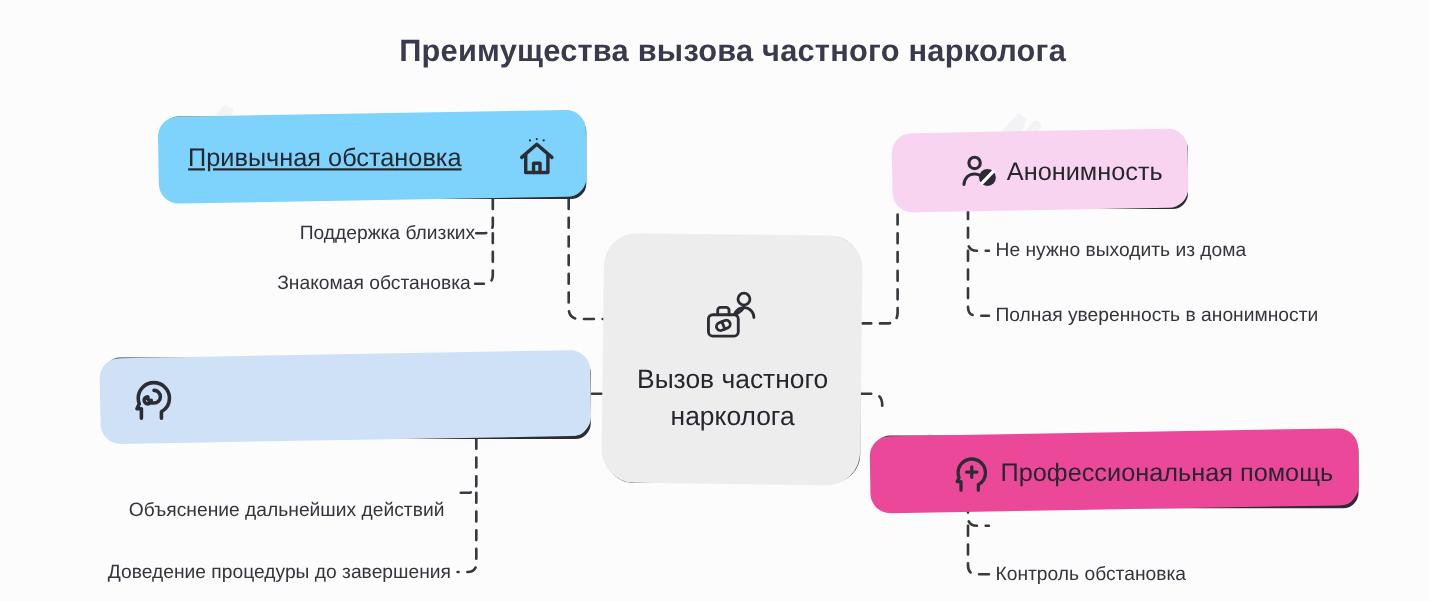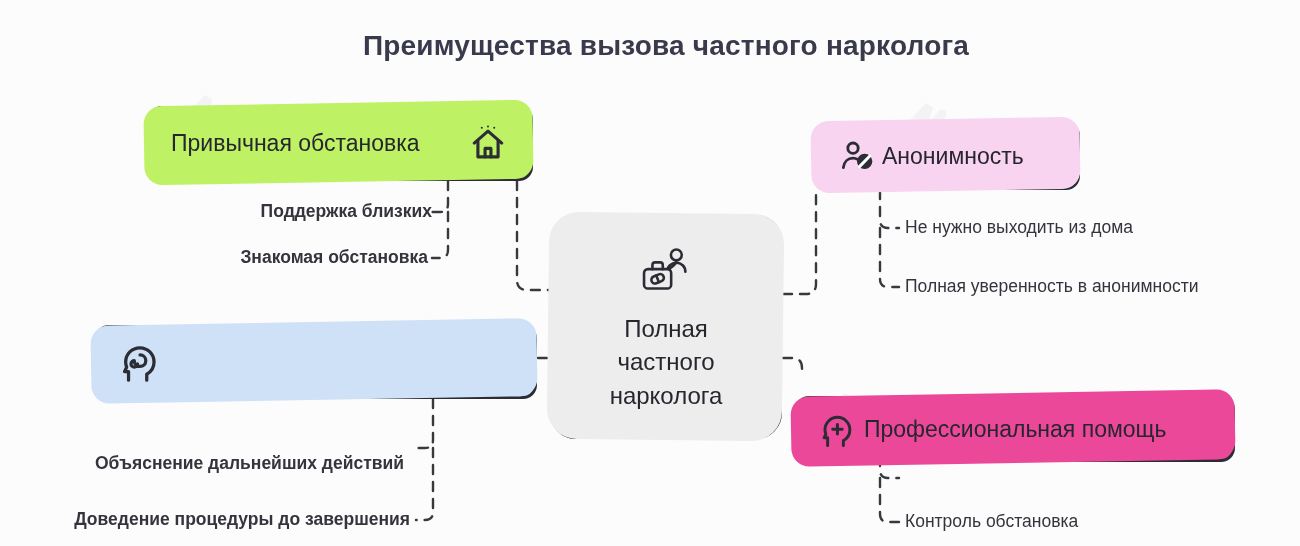--- a/index.html
+++ b/index.html
@@ -16,41 +16,41 @@
   .node{
     position:absolute;box-sizing:border-box;display:flex;align-items:center;
     border:3px solid #2c2c35;z-index:2;color:#26262e;
   }
   .branch{border-radius:14px;padding:0 20px;font-size:23px;}
   .branch::before{
     content:"";position:absolute;inset:-6px -3px -4px -7px;background:inherit;
     border-radius:18px;transform:rotate(-1deg);z-index:-1;
   }
   .label-first{justify-content:space-between;gap:14px;}
-  .icon-first{justify-content:flex-start;gap:4px;}
-  #node-familiar{left:148px;top:106px;width:385px;height:75px;background:#bef264;}
+  .icon-first{justify-content:flex-end;gap:4px;}
+  #node-familiar{left:148px;top:106px;width:385px;height:75px;background:#7dd3fc;text-decoration:underline;}
   #node-psych{left:95px;top:325px;width:442px;height:74px;background:#cfe1f6;}
   #node-anon{left:815px;top:122px;width:265px;height:68px;background:#f9d4f1;}
   #node-prof{left:795px;top:396px;width:440px;height:66px;background:#ec4899;}
   #node-center{
     left:550px;top:215px;width:232px;height:224px;background:#ededee;
     border-radius:26px;flex-direction:column;justify-content:center;gap:8px;
   }
   #node-center::before{
     content:"";position:absolute;inset:-5px -4px -4px -5px;background:inherit;
     border-radius:30px;transform:rotate(.7deg);z-index:-1;
   }
   .center-label{width:180px;text-align:center;font-size:24px;line-height:1.38;}
   .icon{display:flex;align-items:center;justify-content:center;flex:0 0 auto;}
   .icon svg{display:block;}
   .sub{
     position:absolute;z-index:2;font-size:17.5px;line-height:21px;
     color:#34343c;white-space:nowrap;
   }
-  .sub.r{text-align:right;font-weight:bold;}
+  .sub.r{text-align:right;}
   #sub-fam-1{right:868px;top:201px;}
   #sub-fam-2{right:872px;top:247px;}
   #sub-psy-1{right:896px;top:453px;}
   #sub-psy-2{right:890px;top:509px;}
   #sub-ano-1{left:905px;top:217px;}
   #sub-ano-2{left:905px;top:276px;}
   #sub-pro-1{left:905px;top:467px;}
   #sub-pro-2{left:905px;top:511px;}
 </style>
 </head>
@@ -136,21 +136,21 @@
         <path d="M25 23c0-4 3.2-7 7-7s7 3 7 7"></path>
         <path d="M32 14.5c0 3.5-3.5 4.5-6 6.5"></path>
         <rect x="7" y="21" width="21" height="15" rx="3" fill="#ededee"></rect>
         <path d="M13.5 21v-3.2a2 2 0 0 1 2-2h4a2 2 0 0 1 2 2V21"></path>
         <g transform="rotate(-22 17.5 28.5)">
           <rect x="12.5" y="25.7" width="10" height="5.6" rx="2.8"></rect>
           <path d="M17.5 25.7v5.6"></path>
         </g>
       </svg>
     </span>
-    <div class="center-label">Полная частного нарколога</div>
+    <div class="center-label">Вызов частного нарколога</div>
   </div>
 
   <span class="sub r" id="sub-fam-1">Поддержка близких</span>
   <span class="sub r" id="sub-fam-2">Знакомая обстановка</span>
   <span class="sub r" id="sub-psy-1">Объяснение дальнейших действий</span>
   <span class="sub r" id="sub-psy-2">Доведение процедуры до завершения</span>
   <span class="sub" id="sub-ano-1">Не нужно выходить из дома</span>
   <span class="sub" id="sub-ano-2">Полная уверенность в анонимности</span>
   <span class="sub" id="sub-pro-2">Контроль обстановка</span>
 

